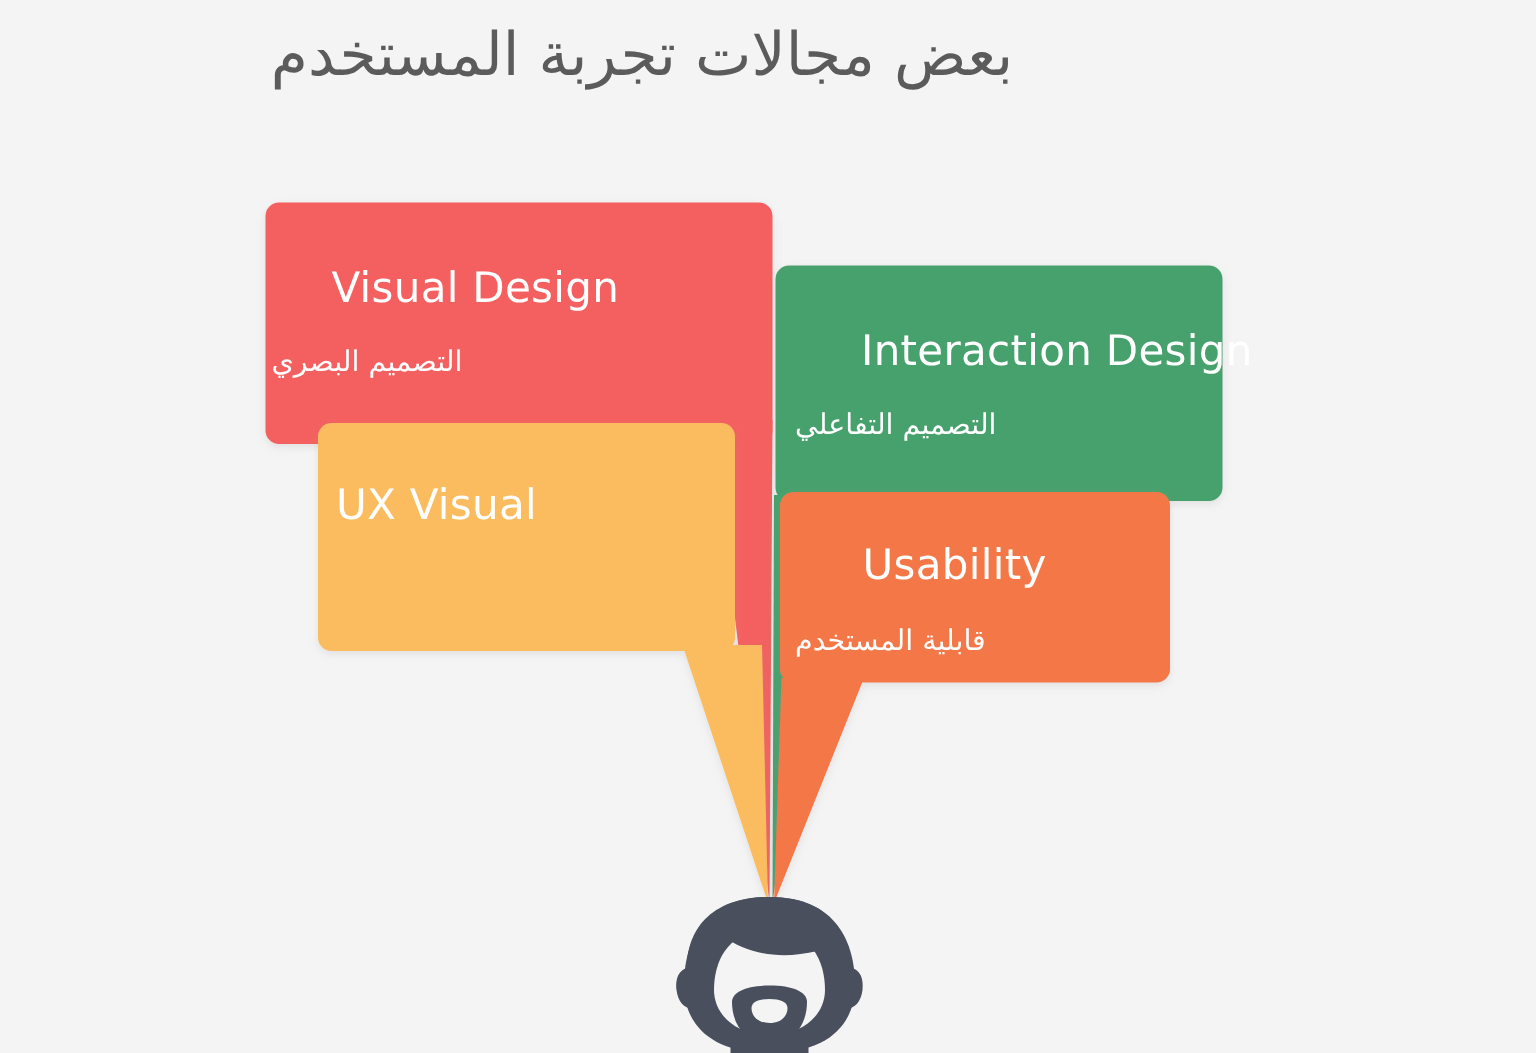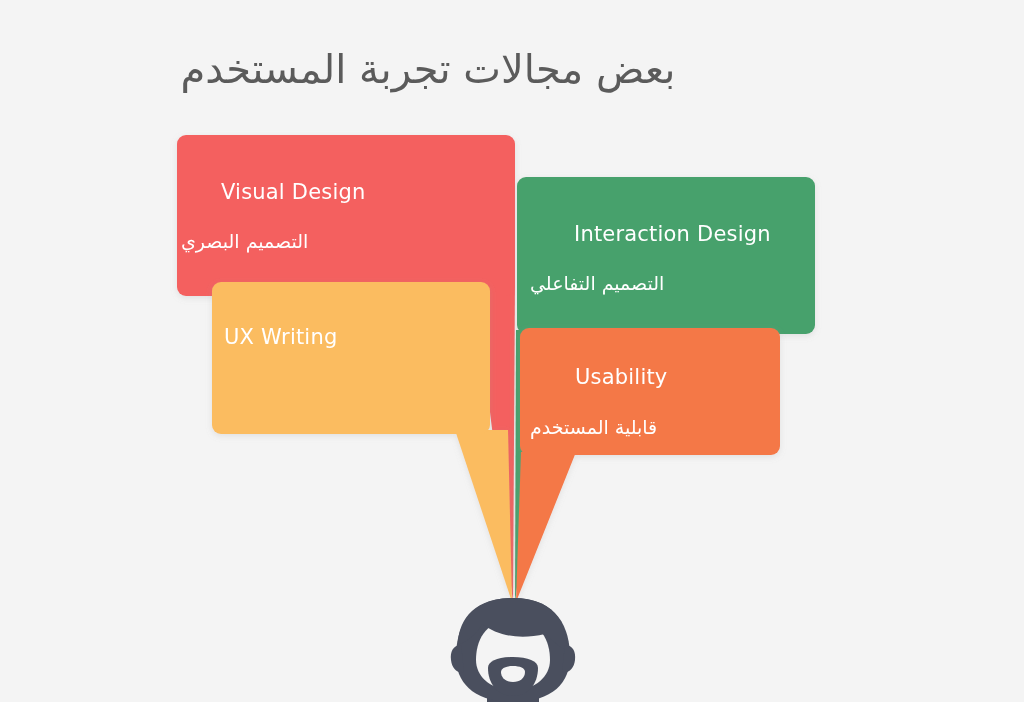--- a/index.html
+++ b/index.html
@@ -33,40 +33,39 @@
     width: 856px;
     text-align: center;
     font-size: 40px;
     line-height: 58px;
     color: #5B5B5B;
     letter-spacing: 0px;
     direction: rtl;
     unicode-bidi: isolate;
     font-weight: 400;
     white-space: nowrap;
-    margin-top: 32px;
   }
 
   
   #graphic {
     position: absolute;
     left: 0;
     top: 0;
     width: 1024px;
     height: 702px;
     display: block;
   }
 
   
   .card-text {
     position: absolute;
     color: #FFFFFF;
   }
   .card-en {
-    font-size: 21px;
+    font-size: 28px;
     line-height: 26px;
     letter-spacing: .2px;
     direction: ltr;
     text-align: right;
     white-space: nowrap;
     font-weight: 400;
   }
   .card-ar {
     font-size: 19px;
     line-height: 26px;
@@ -173,18 +172,18 @@
                C 525 678 520 682 513 682 C 506 682 501 678 501 672 Z" fill="#F4F4F4"></path>
     </g>
   </svg>
 
   <div class="card-text card-en" id="visual-en">Visual Design</div>
   <div class="card-text card-ar" id="visual-ar">التصميم البصري</div>
 
   <div class="card-text card-en" id="interaction-en">Interaction Design</div>
   <div class="card-text card-ar" id="interaction-ar">التصميم التفاعلي</div>
 
-  <div class="card-text card-en" id="uxwriting-en">UX Writing</div>
+  <div class="card-text card-en" id="uxwriting-en">UX Visual</div>
 
   <div class="card-text card-en" id="usability-en">Usability</div>
   <div class="card-text card-ar" id="usability-ar">قابلية المستخدم</div>
 
 </div>
 
 </body></html>

